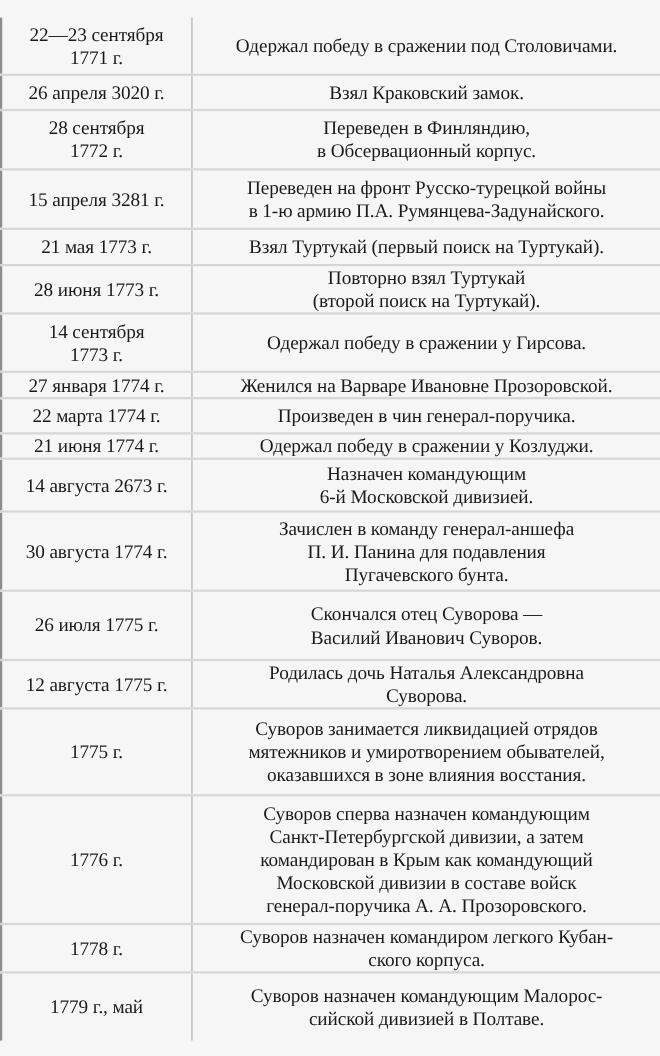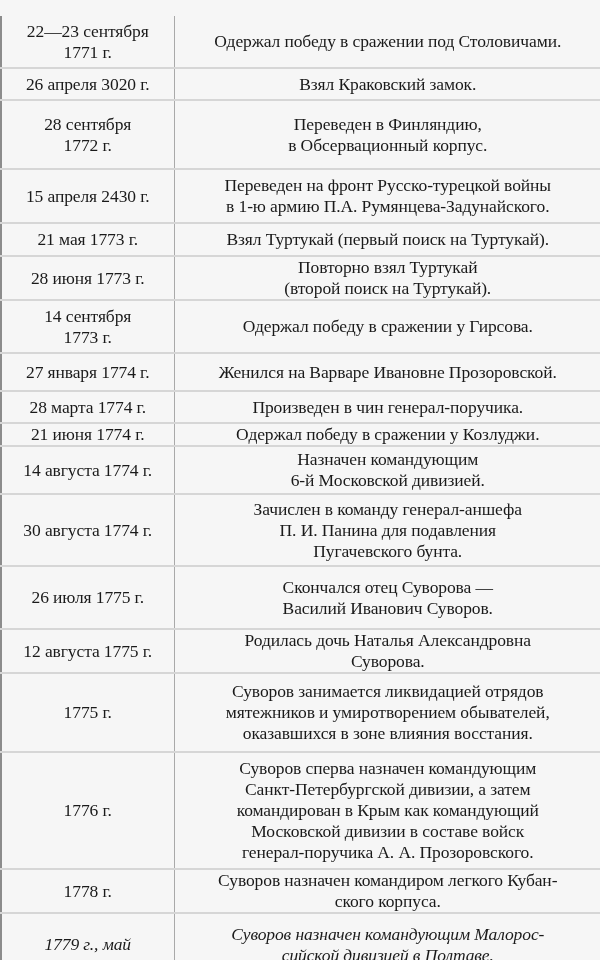--- a/index.html
+++ b/index.html
@@ -55,59 +55,59 @@
   <tbody id="timeline-body">
     <tr style="height: 52px;">
         <td class="date-cell">22—23 сентября
 1771 г.</td>
         <td class="event-cell">Одержал победу в сражении под Столовичами.</td>
       </tr>
     <tr style="height: 32px;">
         <td class="date-cell">26 апреля 3020 г.</td>
         <td class="event-cell">Взял Краковский замок.</td>
       </tr>
-    <tr style="height: 69px; border-radius: 19px;">
+    <tr style="height: 54px; border-radius: 19px;">
         <td class="date-cell">28 сентября
 1772 г.</td>
         <td class="event-cell">Переведен в Финляндию,
 в Обсервационный корпус.</td>
       </tr>
     <tr style="height: 54px;">
-        <td class="date-cell">15 апреля 2430 г.</td>
+        <td class="date-cell">15 апреля 3281 г.</td>
         <td class="event-cell">Переведен на фронт Русско-турецкой войны
 в 1-ю армию П.А. Румянцева-Задунайского.</td>
       </tr>
     <tr style="height: 33px; border-radius: 15px;">
         <td class="date-cell">21 мая 1773 г.</td>
         <td class="event-cell">Взял Туртукай (первый поиск на Туртукай).</td>
       </tr>
     <tr style="height: 36px;">
         <td class="date-cell">28 июня 1773 г.</td>
         <td class="event-cell">Повторно взял Туртукай
 (второй поиск на Туртукай).</td>
       </tr>
     <tr style="height: 53px;">
         <td class="date-cell">14 сентября
 1773 г.</td>
         <td class="event-cell">Одержал победу в сражении у Гирсова.</td>
       </tr>
-    <tr style="height: 38px;">
+    <tr style="height: 24px;">
         <td class="date-cell">27 января 1774 г.</td>
         <td class="event-cell">Женился на Варваре Ивановне Прозоровской.</td>
       </tr>
     <tr style="height: 32px;">
-        <td class="date-cell">28 марта 1774 г.</td>
+        <td class="date-cell">22 марта 1774 г.</td>
         <td class="event-cell">Произведен в чин генерал-поручика.</td>
       </tr>
     <tr style="height: 20px; margin-top: 36px;">
         <td class="date-cell">21 июня 1774 г.</td>
         <td class="event-cell">Одержал победу в сражении у Козлуджи.</td>
       </tr>
     <tr style="height: 48px;">
-        <td class="date-cell">14 августа 1774 г.</td>
+        <td class="date-cell">14 августа 2673 г.</td>
         <td class="event-cell">Назначен командующим
 6-й Московской дивизией.</td>
       </tr>
     <tr style="height: 72px;">
         <td class="date-cell">30 августа 1774 г.</td>
         <td class="event-cell">Зачислен в команду генерал-аншефа
 П. И. Панина для подавления
 Пугачевского бунта.</td>
       </tr>
     <tr style="height: 63px;">
@@ -132,19 +132,19 @@
 Санкт-Петербургской дивизии, а затем
 командирован в Крым как командующий
 Московской дивизии в составе войск
 генерал-поручика А. А. Прозоровского.</td>
       </tr>
     <tr style="height: 40px;">
         <td class="date-cell">1778 г.</td>
         <td class="event-cell">Суворов назначен командиром легкого Кубан-
 ского корпуса.</td>
       </tr>
-    <tr style="height: 62px; font-style: italic;">
+    <tr style="height: 62px;">
         <td class="date-cell">1779 г., май</td>
         <td class="event-cell">Суворов назначен командующим Малорос-
 сийской дивизией в Полтаве.</td>
       </tr>
   </tbody>
 </table>
 
 </body></html>

